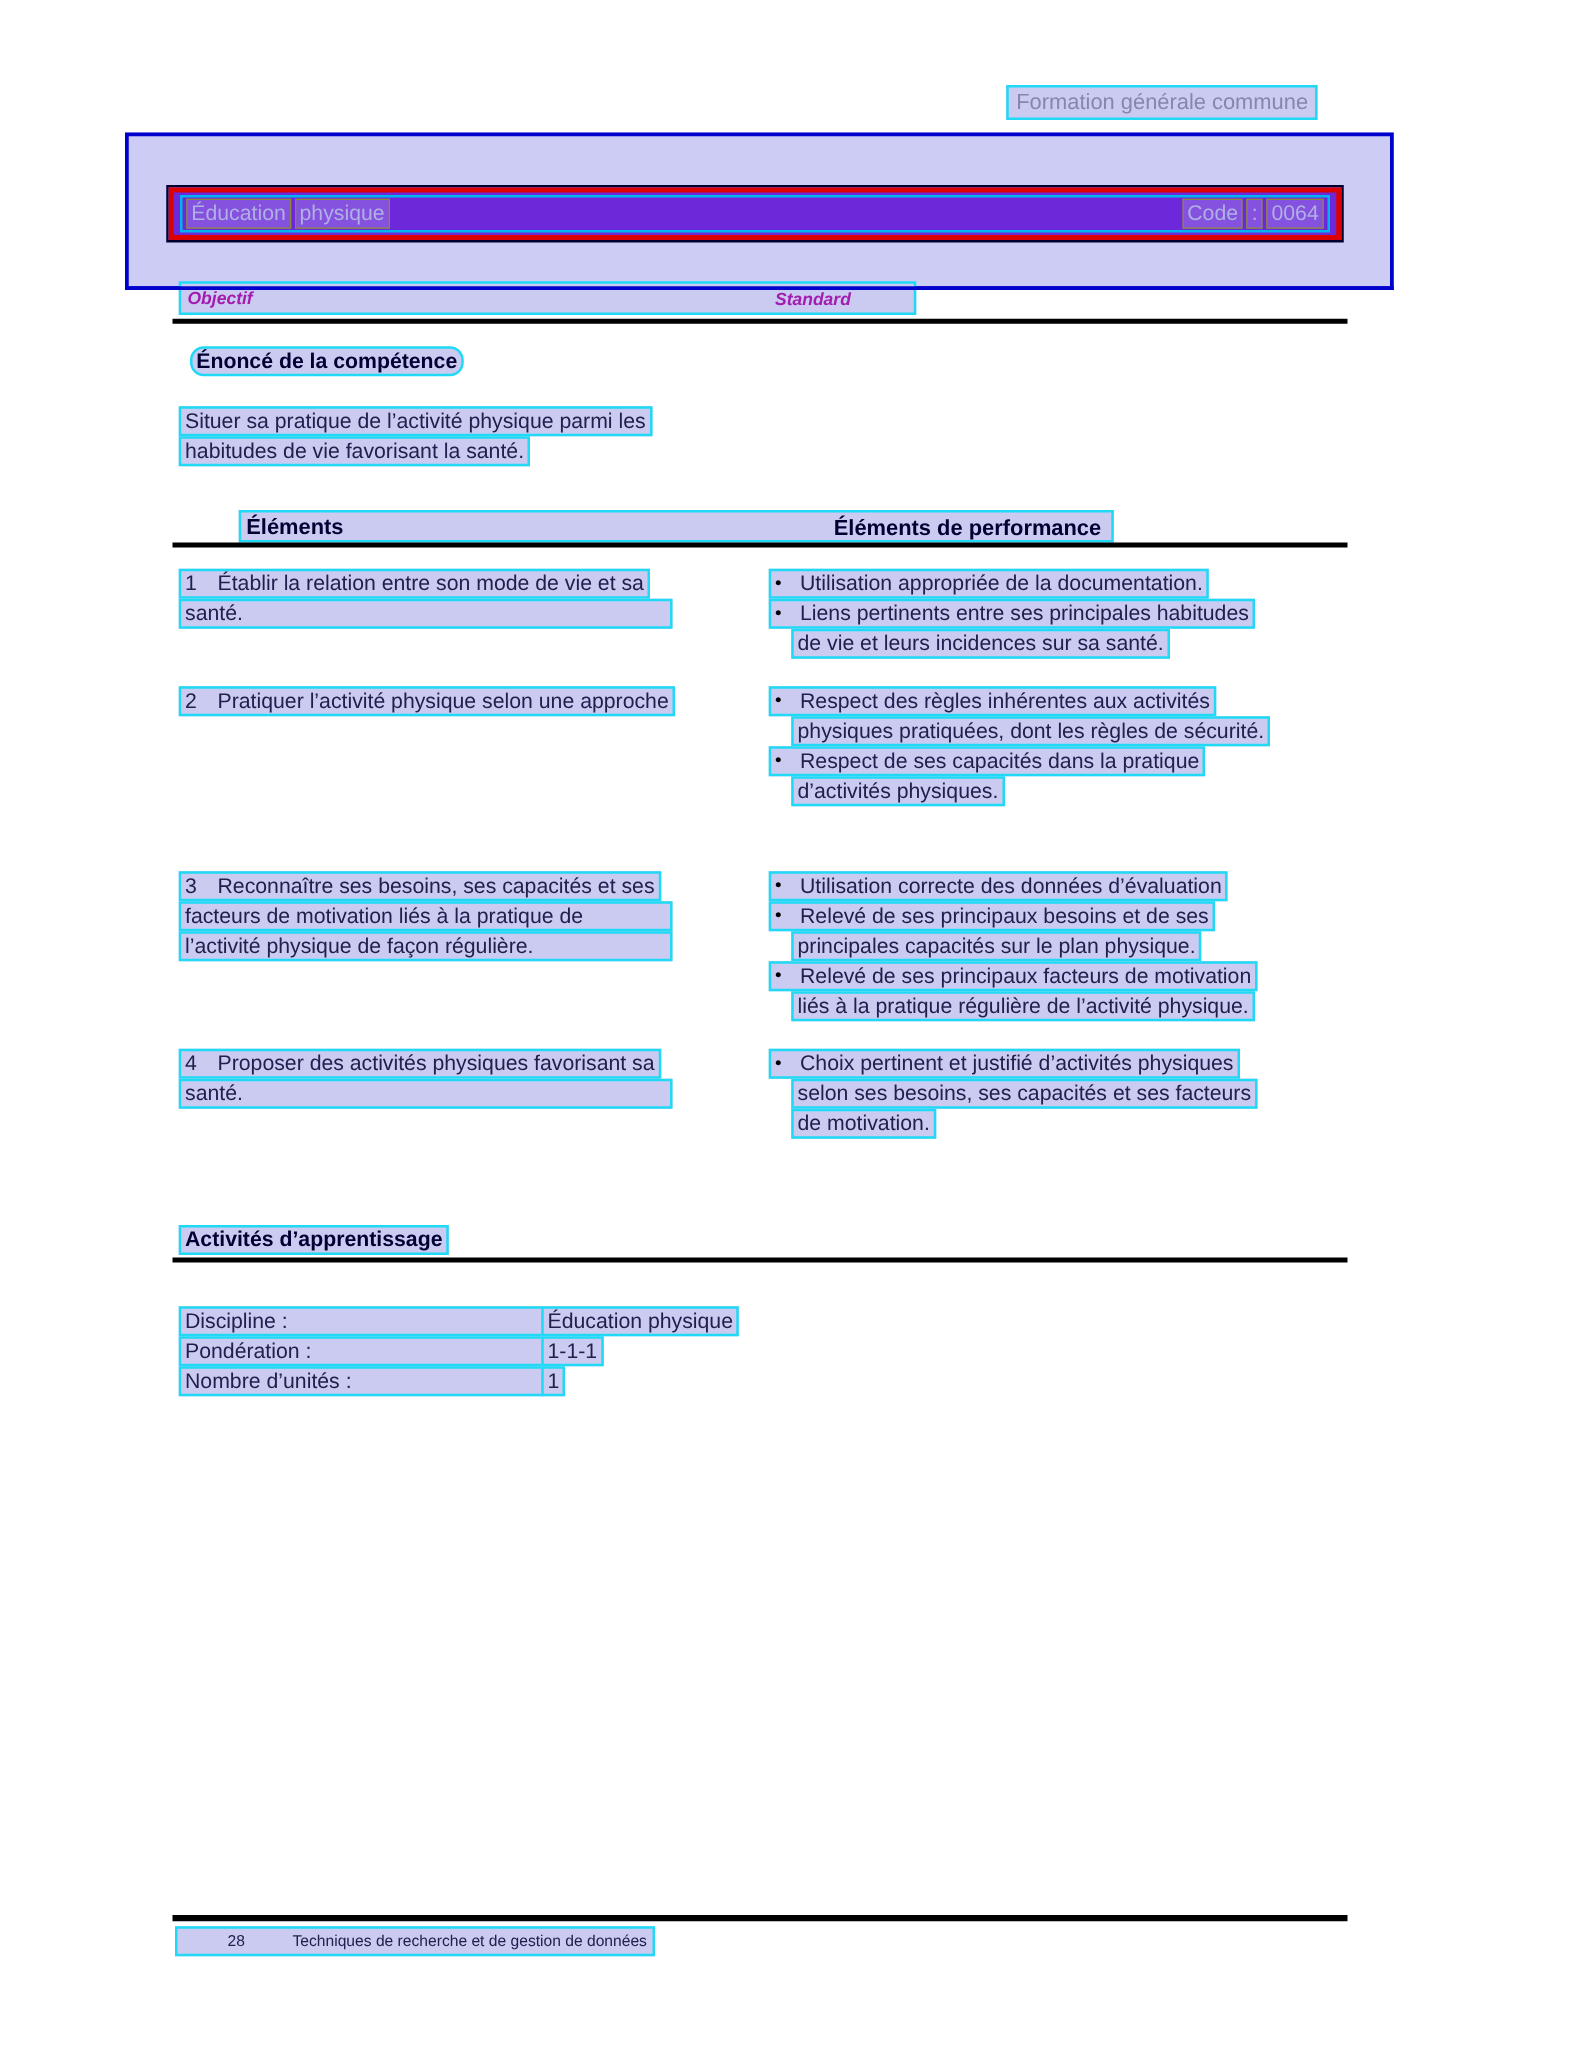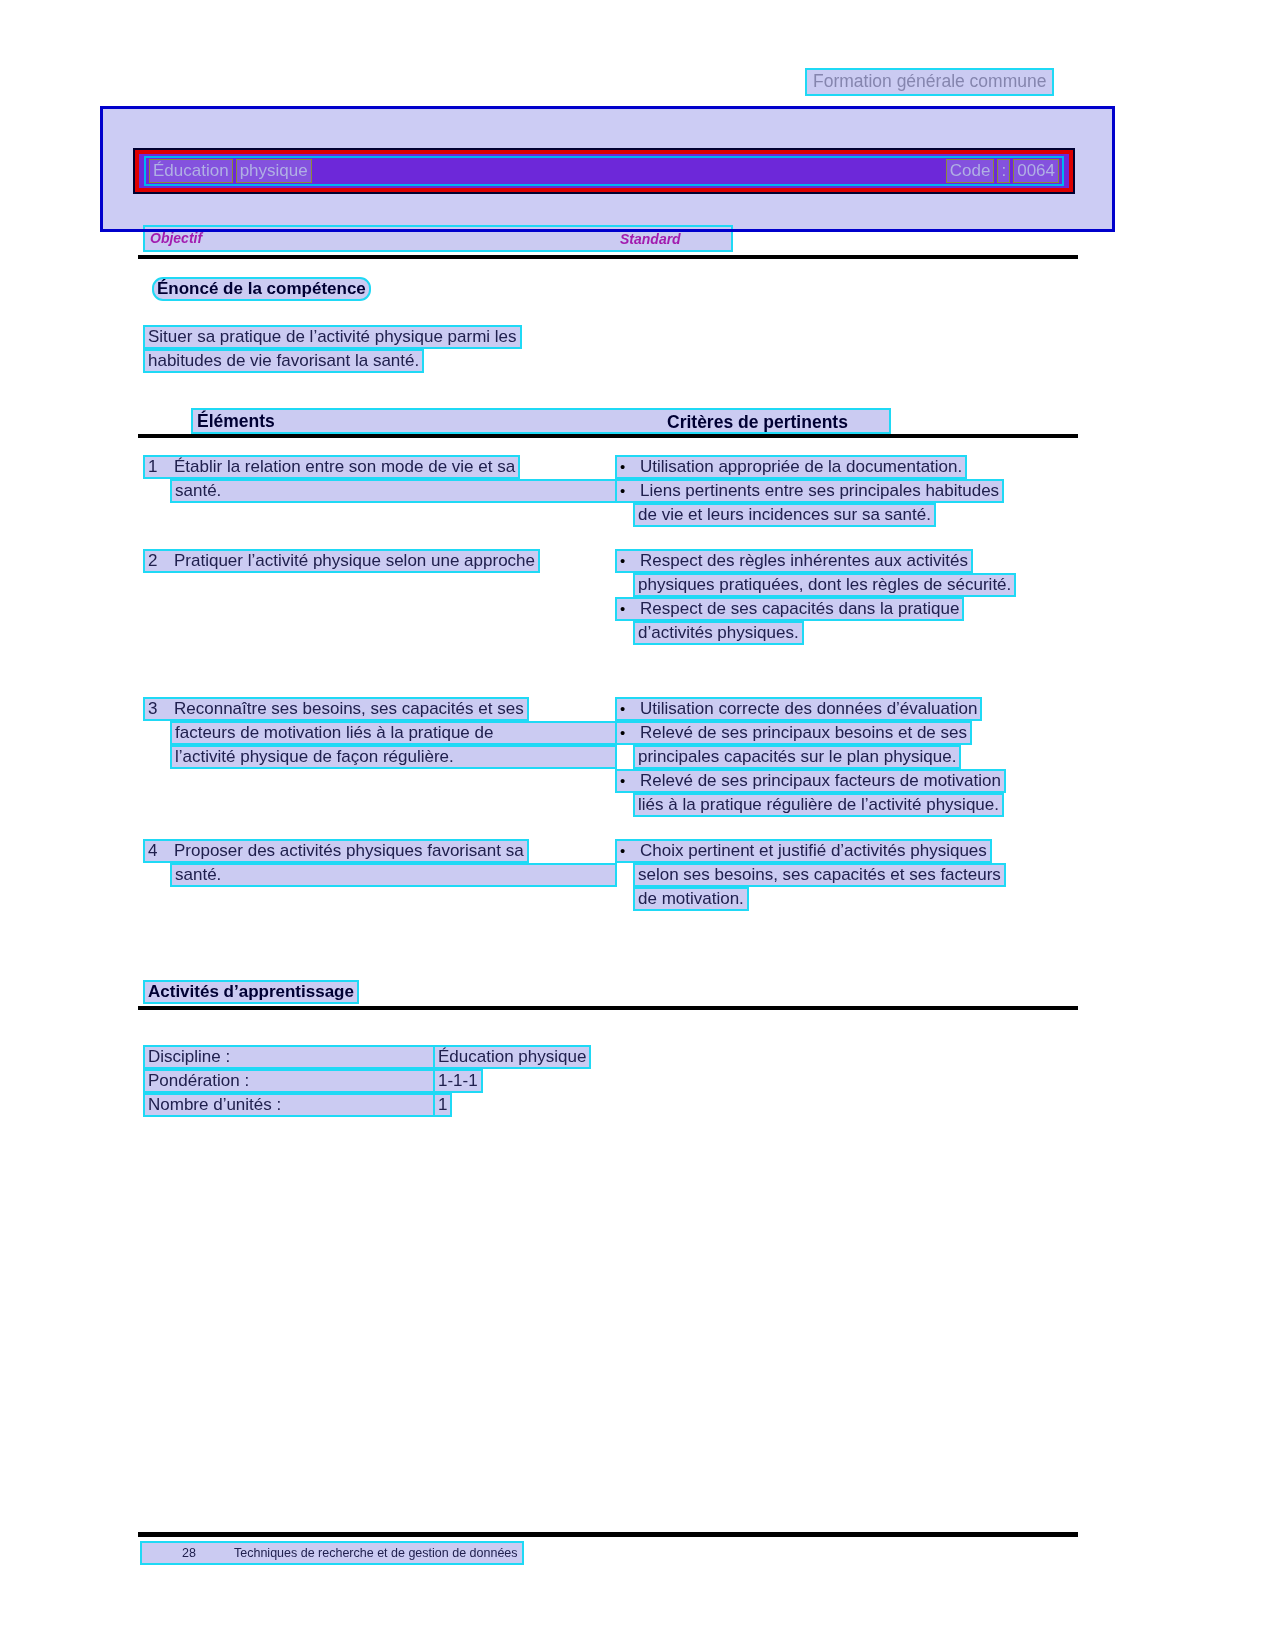--- a/index.html
+++ b/index.html
@@ -50,21 +50,21 @@
   .elements-row .right{position:absolute;left:474px;top:0;line-height:24px;}
 
   
   .criteria{position:absolute;top:455px;left:143px;width:935px;}
   .crit-row{display:flex;margin-bottom:22px;}
   .crit-row.gap-lg{margin-bottom:52px;}
   .col-left{width:472px;}
   .col-right{width:463px;}
   .l-first{display:flex;width:fit-content;}
   .l-first .num{width:26px;flex:none;}
-  .l-cont{margin-left:27px;width:447px;}
+  .l-cont{width:395px;}
   .b-line{display:flex;width:fit-content;}
   .b-line .bullet{width:20px;flex:none;color:#000000;font-size:15px;}
   .b-cont{margin-left:18px;width:fit-content;}
 
   
   .info{position:absolute;top:1045px;left:143px;}
   .info-row{display:flex;}
   .info-label{width:292px;}
   .info-value{width:fit-content;margin-left:-2px;}
 
@@ -103,21 +103,21 @@
   </div>
   <div class="blue-line"></div>
   <div class="rule" style="top:255px;"></div>
 
   <div class="abs hl line fit bold-head" style="top:277px;left:152px;border-radius:11px;">Énoncé de la compétence</div>
   <div class="abs hl line fit" style="top:325px;left:143px;">Situer sa pratique de l’activité physique parmi les</div>
   <div class="abs hl line fit" style="top:349px;left:143px;">habitudes de vie favorisant la santé.</div>
 
   <div class="elements-row hl">
     <span>Éléments</span>
-    <span class="right">Critères de pertinents</span>
+    <span class="right">Éléments de performance</span>
   </div>
   <div class="rule" style="top:434px;"></div>
 
   <div class="criteria" id="criteria-rows">
       <div class="crit-row">
         <div class="col-left">
           <div class="line hl l-first">
             <div class="num">1</div>
             <span>Établir la relation entre son mode de vie et sa</span>
           </div>

